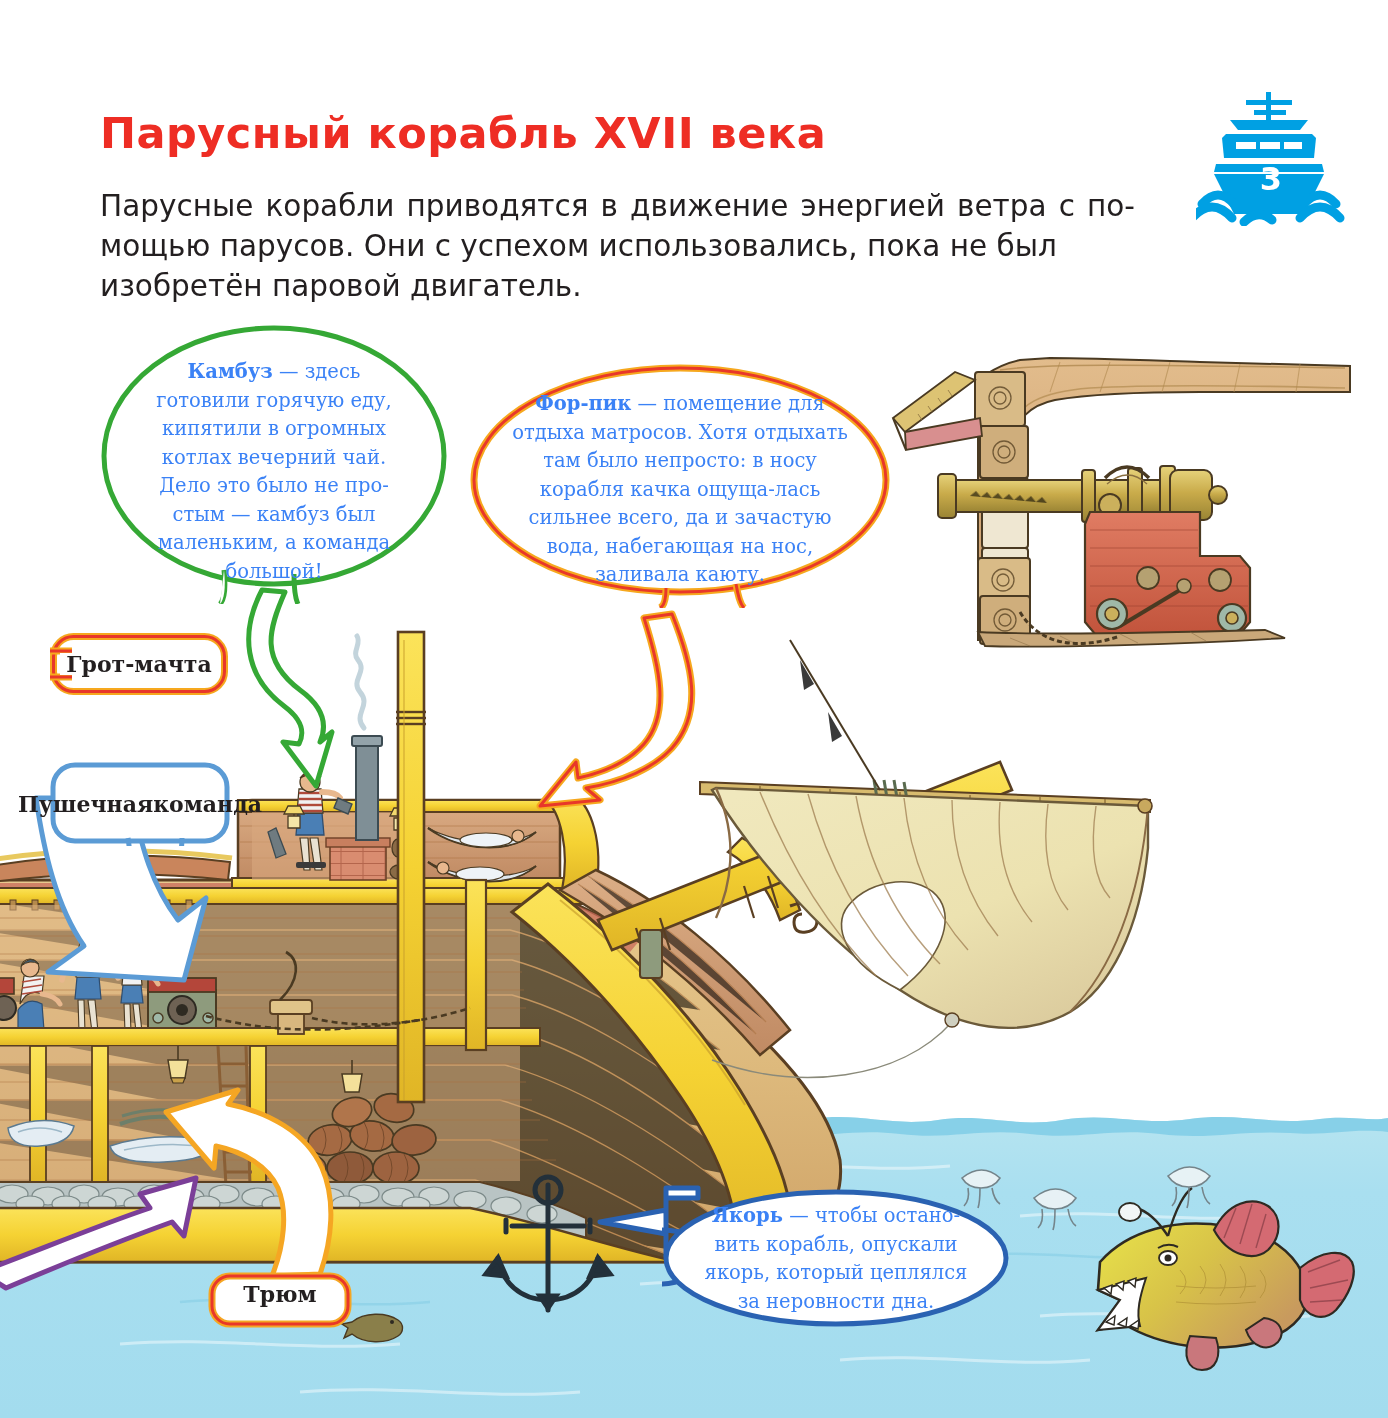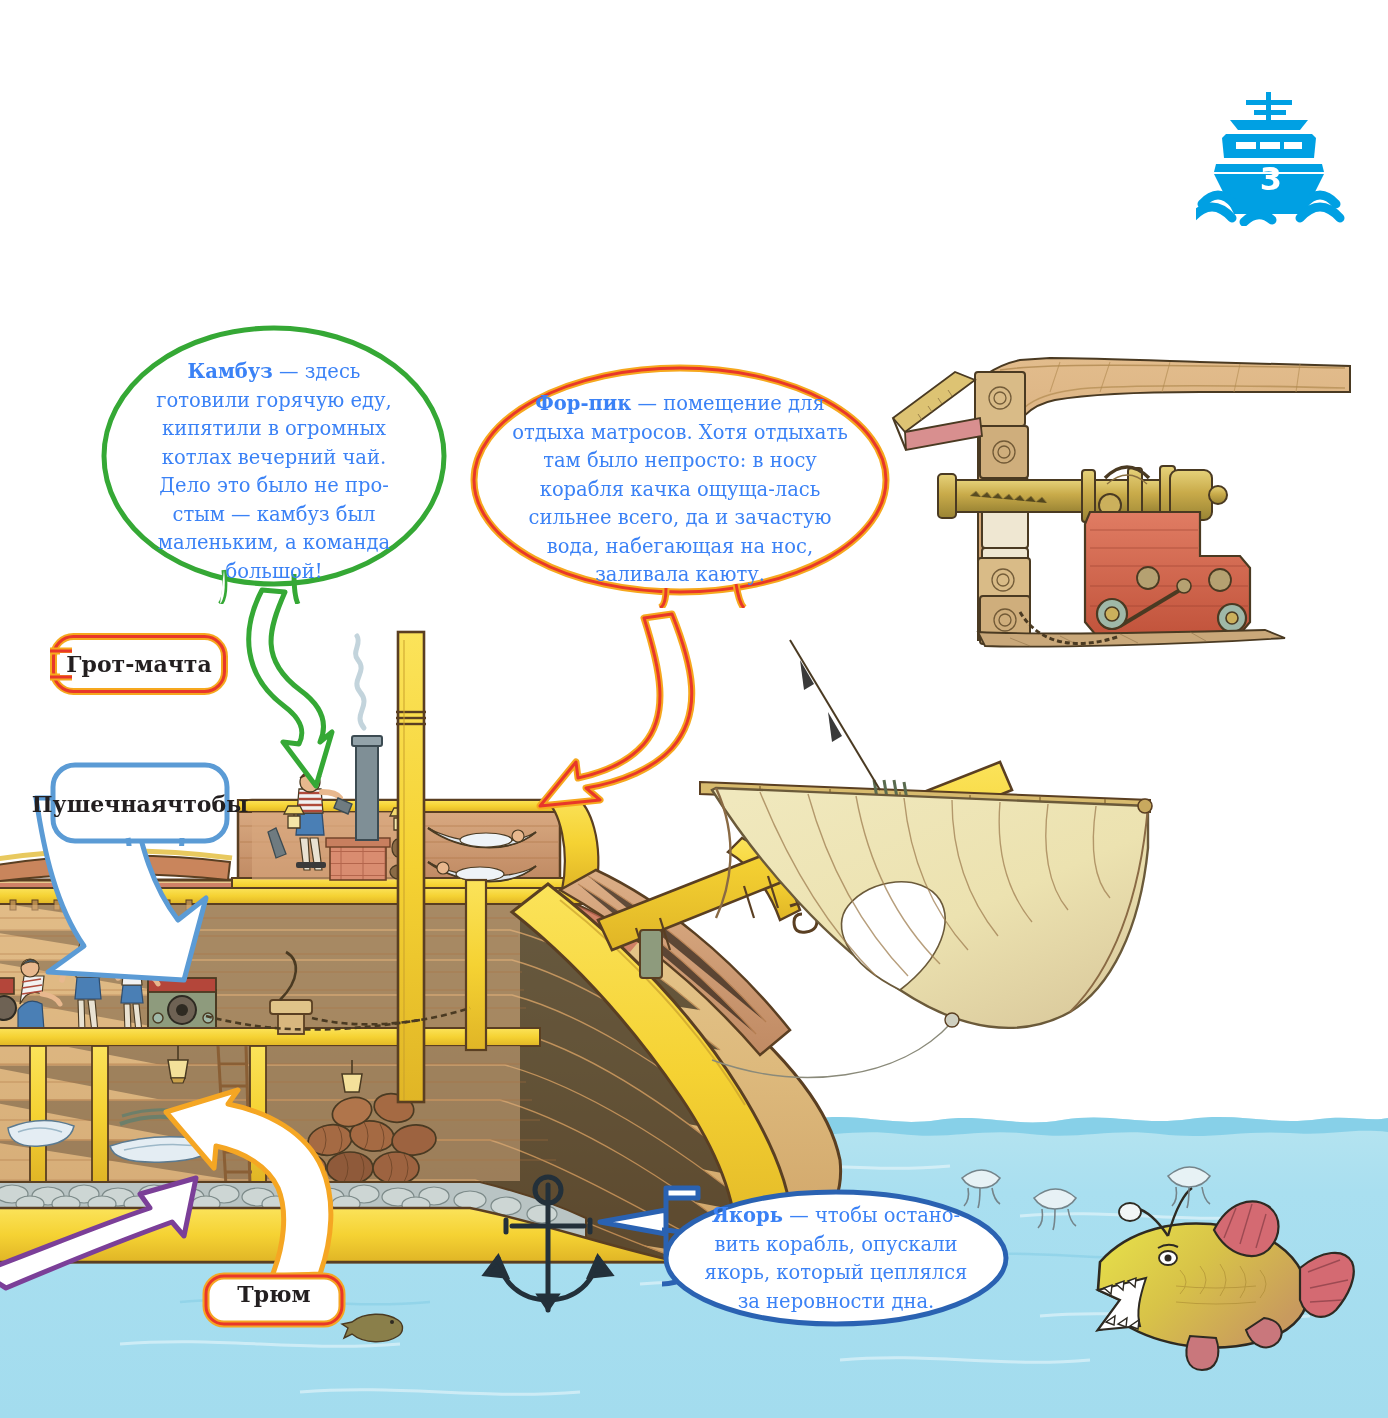--- a/index.html
+++ b/index.html
@@ -62,21 +62,21 @@
   
   .taglabel{position:absolute;border-radius:28px;}
   .taglabel .txt{
     position:absolute;inset:0;
     display:flex;align-items:center;justify-content:center;
     font-family:"DejaVu Serif", serif;font-weight:bold;
     font-size:22px;line-height:28px;color:#231f20;text-align:center;
   }
   #label-grotmachta{left:50px;top:633px;width:178px;height:62px;}
   #label-pushpaluba{left:50px;top:714px;width:180px;height:84px;margin-top:48px;}
-  #label-trum{left:202px;top:1272px;width:144px;height:44px;}
+  #label-trum{left:208px;top:1272px;width:144px;height:44px;}
 
   
   .arrows{position:absolute;left:0;top:0;width:1388px;height:1418px;}
 </style>
 </head>
 <body>
 
 <div id="page">
 
   <svg class="water" viewBox="0 0 1388 312" preserveAspectRatio="none">
@@ -743,20 +743,26 @@
         <path d="M6,118 q16,-18 32,0"></path>
         <path d="M108,118 q16,-18 32,0"></path>
         <path d="M-4,132 q20,-22 40,0"></path>
         <path d="M104,132 q20,-22 40,0"></path>
         <path d="M48,136 q14,-14 28,-2"></path>
       </g>
     </svg>
     <div class="num">3</div>
   </div>
 
+  <div class="title">Парусный корабль XVII века</div>
+  <div class="intro">
+    <span>Парусные корабли приводятся в движение энергией ветра с по-</span>
+    <span>мощью парусов. Они с успехом использовались, пока не был</span>
+    <span class="lastline">изобретён паровой двигатель.</span>
+  </div>
 
   <div class="bubble" id="bubble-kambuz">
     <svg width="352" height="282" viewBox="0 0 352 282">
       <ellipse cx="176" cy="134" rx="170" ry="128" fill="#ffffff" stroke="#35a835" stroke-width="5"></ellipse>
       <path d="M126,248 C128,266 126,278 122,282 M196,252 C196,268 198,278 200,282" fill="none" stroke="#35a835" stroke-width="5"></path>
       <path d="M126,248 C128,266 126,278 122,282" fill="#ffffff"></path>
     </svg>
     <div class="txt">
       <p><b>Камбуз</b><span> — </span><span>здесь готовили горячую еду, кипятили в огромных котлах вечерний чай. Дело это было не про-стым — камбуз был маленьким, а команда большой!</span></p>
     </div>
@@ -796,21 +802,21 @@
   </div>
 
   <div class="taglabel" id="label-pushpaluba">
     <svg width="180" height="84" viewBox="0 0 180 84">
       <rect x="3" y="3" width="174" height="76" rx="22" fill="#ffffff" stroke="#5b9bd5" stroke-width="5"></rect>
       <path d="M78,76 C80,88 80,96 80,104 M132,76 C132,88 130,96 128,104" fill="none" stroke="#5b9bd5" stroke-width="5"></path>
     </svg>
     <div class="txt">
       <span>Пушечная</span>
         <br>
-      <span>чтобы</span>
+      <span>команда</span>
     </div>
   </div>
 
   <div class="taglabel" id="label-trum">
     <svg width="144" height="56" viewBox="0 0 144 56">
       <rect x="4" y="4" width="136" height="48" rx="18" fill="#ffffff" stroke="#f5a623" stroke-width="7"></rect>
       <rect x="4" y="4" width="136" height="48" rx="18" fill="none" stroke="#e8372a" stroke-width="3"></rect>
     </svg>
     <div class="txt">Трюм</div>
   </div>

